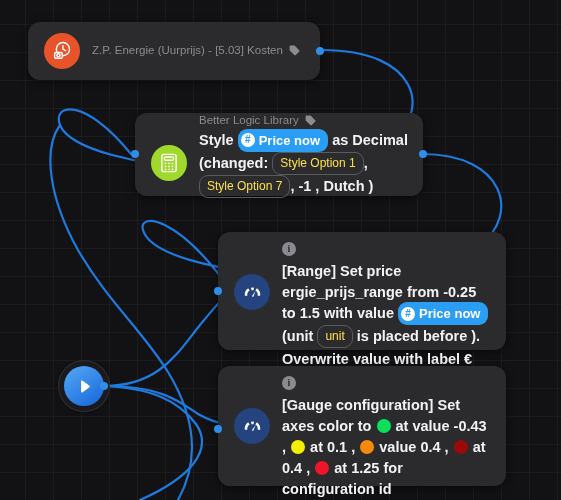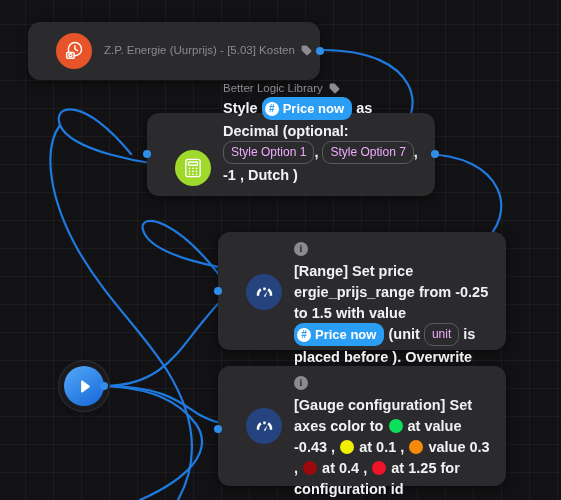--- a/index.html
+++ b/index.html
@@ -26,21 +26,21 @@
     width: 561px; height: 500px;
     pointer-events: none;
   }
   .node {
     position: absolute;
     background: #2b2b2e;
     border-radius: 12px;
     box-shadow: 0 2px 10px rgba(0,0,0,0.55);
     display: flex;
     align-items: center;
-    padding: 10px 14px 10px 28px;
+    padding: 10px 14px 10px 16px;
     box-sizing: border-box;
   }
   .node-ico {
     flex: 0 0 auto;
     width: 36px; height: 36px;
     border-radius: 50%;
     display: flex;
     align-items: center;
     justify-content: center;
     margin-right: 12px;
@@ -108,21 +108,21 @@
   }
   .pill-blue .pill-dot  { color: #2a9ef4; }
   .pill-green .pill-dot { color: #6cc40a; }
   .chip {
     display: inline-block;
     border: 1px solid #5a5a60;
     border-radius: 9px;
     padding: 0px 7px;
     font-size: 12px;
     font-weight: normal;
-    color: #f0abfc;
+    color: #fde047;
     vertical-align: middle;
     position: relative;
     top: -1px;
   }
   .cdot {
     display: inline-block;
     width: 14px; height: 14px;
     border-radius: 50%;
     vertical-align: middle;
     position: relative;
@@ -184,21 +184,21 @@
         <span class="tag-icon">
           <svg width="13" height="13" viewBox="0 0 24 24" fill="#8b8b90">
             <path d="M20.6 11.4 L12.6 3.4 C12.2 3 11.7 2.8 11.2 2.8 L5 2.8 C3.9 2.8 3 3.7 3 4.8 L3 11 C3 11.5 3.2 12 3.6 12.4 L11.6 20.4 C12.4 21.2 13.6 21.2 14.4 20.4 L20.6 14.2 C21.4 13.4 21.4 12.2 20.6 11.4 Z"></path>
           </svg>
         </span>
       </div>
     </div>
     <div class="port" style="right:-4px; top:25px;"></div>
   </div>
 
-  <div class="node" style="left:135px; top:113px; width:288px; height:83px; align-items:flex-end; padding-top:12px;margin-left:12px;">
+  <div class="node" style="left:135px; top:113px; width:288px; height:83px; align-items:center; padding-top:12px;">
     <div class="node-ico ico-green" style="margin-top:14px;">
       <svg width="22" height="22" viewBox="0 0 24 24" fill="none" stroke="#ffffff" stroke-width="1.5">
         <rect x="4.2" y="2.6" width="15.6" height="18.8" rx="2.4"></rect>
         <rect x="7" y="5.4" width="10" height="3.6" rx="1"></rect>
         <circle cx="8.2" cy="12.4" r="0.95" fill="#fff" stroke="none"></circle>
         <circle cx="12" cy="12.4" r="0.95" fill="#fff" stroke="none"></circle>
         <circle cx="15.8" cy="12.4" r="0.95" fill="#fff" stroke="none"></circle>
         <circle cx="8.2" cy="15.8" r="0.95" fill="#fff" stroke="none"></circle>
         <circle cx="12" cy="15.8" r="0.95" fill="#fff" stroke="none"></circle>
         <circle cx="15.8" cy="15.8" r="0.95" fill="#fff" stroke="none"></circle>
@@ -216,21 +216,21 @@
           </svg>
         </span>
       </div>
       <div class="node-text">
         <span>Style</span>
         <span class="pill pill-blue">
             <span class="pill-dot">#</span>
             <span>Price now</span>
           </span>
         <span>as Decimal</span>
-        <span>(optional:</span>
+        <span>(changed:</span>
         <span class="chip">Style Option 1</span><span>,</span>
         <span class="chip">Style Option 7</span><span>,</span>
         <span>-1 , Dutch )</span>
       </div>
     </div>
     <div class="port" style="left:-4px; top:37px;"></div>
     <div class="port" style="right:-4px; top:37px;"></div>
   </div>
 
   <div class="node" style="left:218px; top:232px; width:288px; height:118px; align-items:flex-start; padding-top:10px;">
@@ -281,21 +281,21 @@
         <span class="info-ico">i</span>
       </div>
       <div class="node-text">
         <span>[Gauge configuration] Set axes color</span>
         <span>to</span>
         <span class="cdot" style="background:#0ae05a;"></span>
         <span>at value -0.43 ,</span>
         <span class="cdot" style="background:#f0f000;"></span>
         <span>at 0.1 ,</span>
         <span class="cdot" style="background:#f58a0c;"></span>
-        <span>value 0.3 ,</span>
+        <span>value 0.4 ,</span>
         <span class="cdot" style="background:#9b0a0a;"></span>
         <span>at 0.4 ,</span>
         <span class="cdot" style="background:#f01428;"></span>
         <span>at 1.25 for</span>
         <span>configuration id</span>
         
       </div>
     </div>
     <div class="port" style="left:-4px; top:59px;"></div>
   </div>

